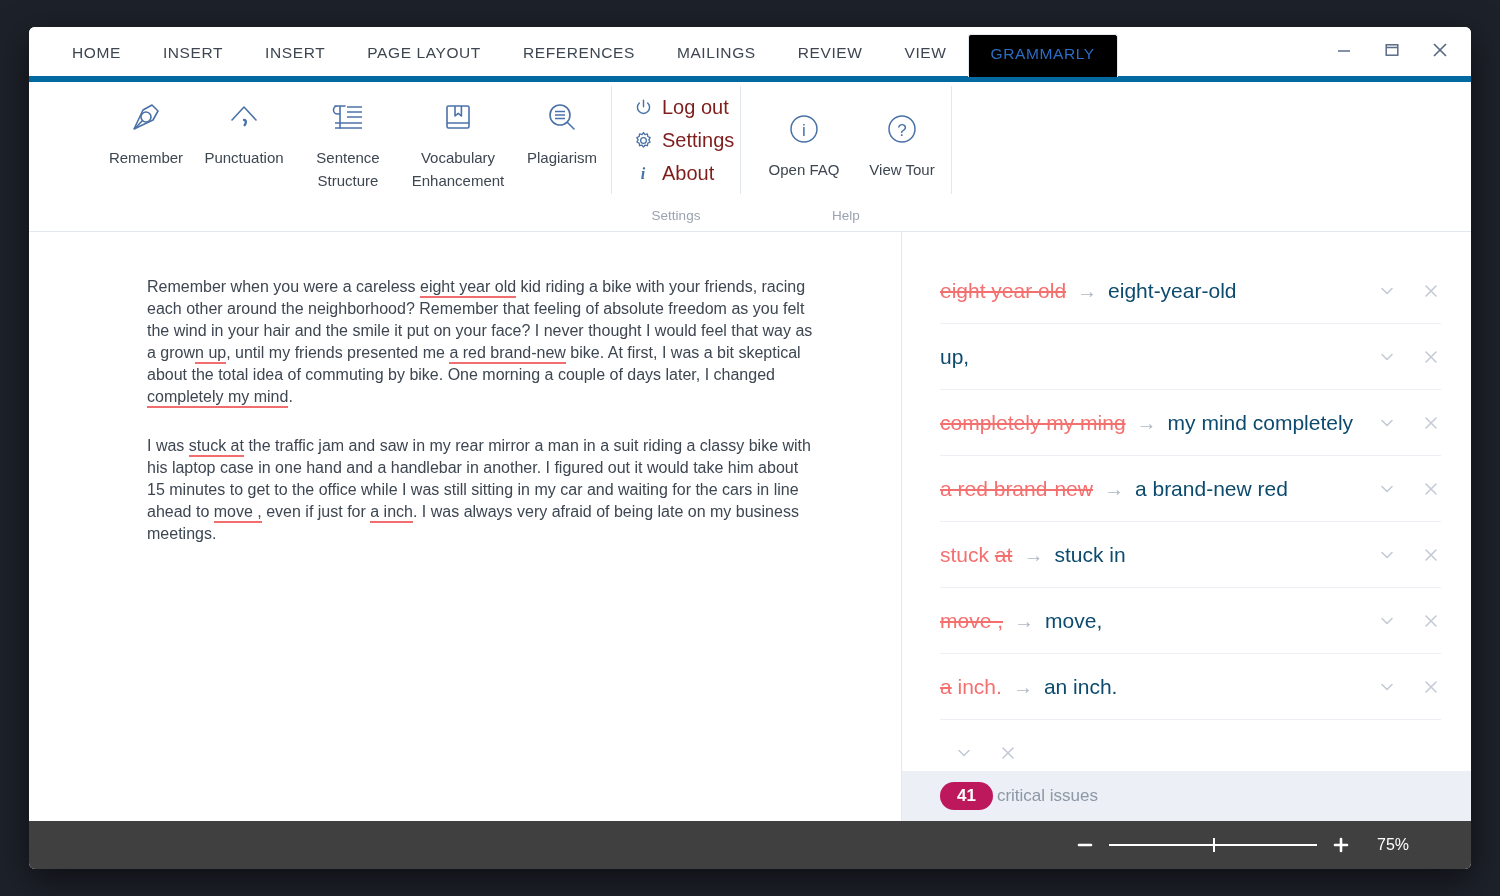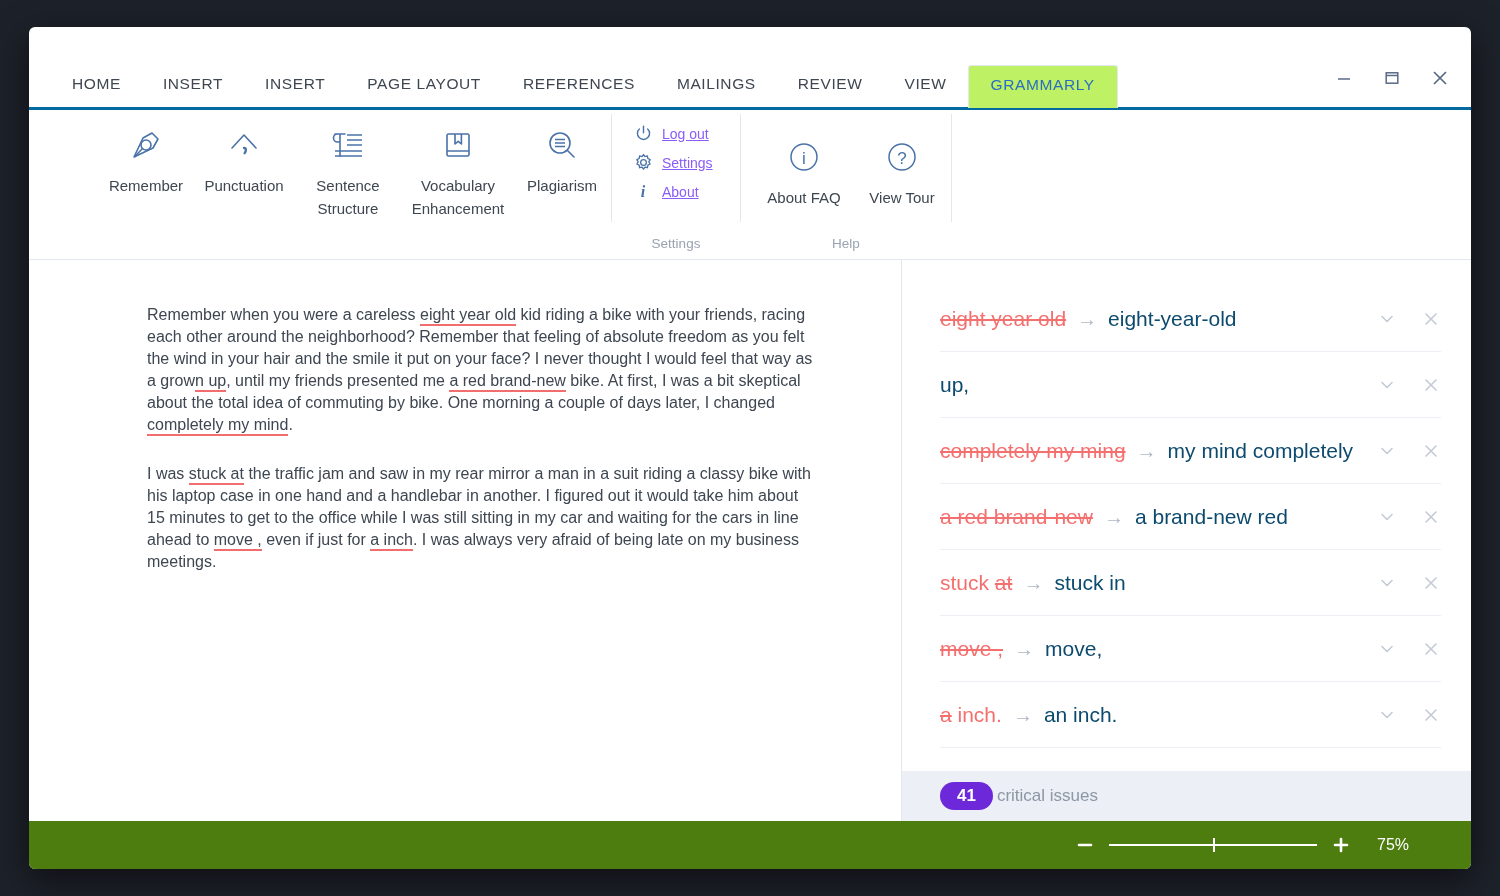--- a/index.html
+++ b/index.html
@@ -22,39 +22,38 @@
     overflow: hidden;
     box-shadow: 0 10px 34px rgba(0,0,0,0.55);
     display: flex; flex-direction: column;
   }
 
   
   .tabbar {
     position: relative;
     height: 55px;
     display: flex; align-items: flex-end;
-    border-bottom: 3px solid #0369a1;
+    border-bottom: 6px solid #0369a1;
     background: #ffffff;
     flex: 0 0 auto;
-    margin-top: 28px;
   }
   .tabs { display: flex; align-items: flex-end; height: 100%; padding-left: 22px; }
   .tab {
     font-size: 15.5px; letter-spacing: 0.6px;
     color: #3d4651;
     padding: 0 21px 14px 21px;
     cursor: pointer; white-space: nowrap;
   }
   .tab.active {
     color: #2b6cc4;
     border-left: 1px solid #e3e7ee;
     border-right: 1px solid #e3e7ee;
     border-top: 1px solid #e3e7ee;
     border-top-left-radius: 3px; border-top-right-radius: 3px;
-    background: #bef264;
+    background: #000000;
     padding: 10px 22px 14px 22px;
     margin-bottom: -1px;
   }
   .winctrls {
     position: absolute; right: 18px; top: 10px;
     display: flex; align-items: center; gap: 22px;
   }
   .wc { width: 26px; height: 26px; display: flex; align-items: center; justify-content: center; cursor: pointer; }
   .wc svg { display: block; }
 
@@ -81,21 +80,21 @@
     margin-top: 7px; font-size: 15px; color: #3d4651; text-align: center; line-height: 1.52;
   }
   .vsep { width: 1px; background: #e3e7ee; height: 108px; margin-top: 4px; }
 
   
   .settings-col {
     display: flex; flex-direction: column; justify-content: flex-start;
     padding: 14px 0 0 22px; width: 128px;
   }
   .srow { display: flex; align-items: center; gap: 9px; margin-bottom: 10px; cursor: pointer; }
-  .srow .slbl { font-size: 14px; color: #8b5cf6; text-decoration: underline; }
+  .srow .slbl { font-size: 20px; color: #7f1d1d; }
   .grp-caption {
     font-size: 13.5px; color: #9aa3b0; text-align: center; width: 100%;
     position: absolute; bottom: 8px;
   }
   .grp-wrap { position: relative; height: 100%; display: flex; align-items: flex-start; }
   .help-col { display: flex; padding-top: 12px; padding-left: 14px; }
 
   
   .body { flex: 1 1 auto; display: flex; min-height: 0; }
   .doc {
@@ -126,28 +125,28 @@
   .old-plain { color: #f4706f; }
   .arrow { color: #aeb6c2; margin: 0 11px; font-size: 20px; }
   .new { color: #0c4a6e; }
   .cbtns { display: flex; align-items: center; gap: 24px; padding-left: 14px; }
   .cbtn { width: 20px; height: 20px; display: flex; align-items: center; justify-content: center; cursor: pointer; }
   .statusrow {
     height: 50px; background: #eceff5;
     display: flex; align-items: center; padding-left: 38px; flex: 0 0 auto;
   }
   .badge {
-    background: #6d28d9; color: #ffffff; font-size: 17px;
+    background: #be185d; color: #ffffff; font-size: 17px;
     border-radius: 14px; padding: 4px 17px; font-weight: 600;
   }
   .badge-lbl { color: #8d97a5; font-size: 17px; margin-left: 4px; }
 
   
   .bottombar {
-    height: 48px; background: #4d7c0f;
+    height: 48px; background: #404040;
     display: flex; align-items: center; justify-content: flex-end;
     padding-right: 50px; gap: 0; flex: 0 0 auto;
   }
   .zoomctl { display: flex; align-items: center; gap: 14px; }
   .zbtn { width: 20px; height: 20px; display: flex; align-items: center; justify-content: center; cursor: pointer; }
   .ztrack {
     width: 208px; height: 2px; background: #ffffff; position: relative; cursor: pointer;
   }
   .zthumb {
     position: absolute; left: 50%; top: -6px; width: 2px; height: 14px; background: #ffffff;
@@ -292,21 +291,21 @@
 
       <div class="grp-wrap">
         <div class="help-col">
           <div class="ritem">
             <div class="ico">
               <svg width="34" height="34" viewBox="0 0 34 34" fill="none">
                 <circle cx="17" cy="17" r="13" stroke="#4a72a8" stroke-width="1.5"></circle>
                 <text x="17" y="23.5" text-anchor="middle" font-family="Liberation Sans, sans-serif" font-size="17" fill="#4a72a8">i</text>
               </svg>
             </div>
-            <div class="lbl">About FAQ</div>
+            <div class="lbl">Open FAQ</div>
           </div>
           <div class="ritem">
             <div class="ico">
               <svg width="34" height="34" viewBox="0 0 34 34" fill="none">
                 <circle cx="17" cy="17" r="13" stroke="#4a72a8" stroke-width="1.5"></circle>
                 <text x="17" y="23.5" text-anchor="middle" font-family="Liberation Sans, sans-serif" font-size="17" fill="#4a72a8">?</text>
               </svg>
             </div>
             <div class="lbl">View Tour</div>
           </div>

